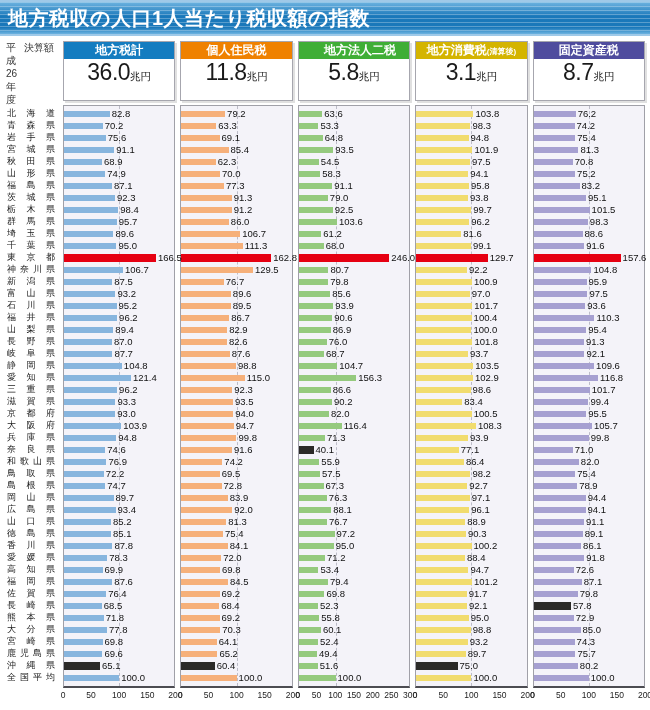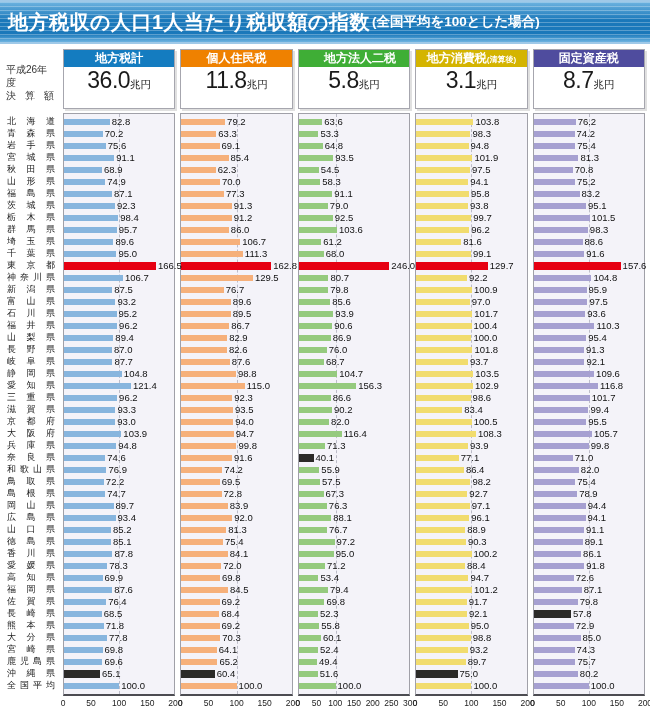--- a/index.html
+++ b/index.html
@@ -1,27 +1,27 @@
 <!DOCTYPE html>
 <html><head>
 <meta charset="utf-8">
 <style>
   * { margin:0; padding:0; box-sizing:border-box; }
   html,body { width:650px; background:#fff; font-family:"Liberation Sans","DejaVu Sans",sans-serif; }
   .banner {
-    height:44px; display:flex; align-items:center; padding-left:8px; gap:2px;
+    height:36px; display:flex; align-items:center; padding-left:8px; gap:2px;
     background-color:#1e81c3;
     background-image:repeating-linear-gradient(180deg, rgba(255,255,255,0.28) 0px, rgba(255,255,255,0.28) 1px, rgba(255,255,255,0) 1px, rgba(255,255,255,0) 4px),
       linear-gradient(180deg,#6db3e0 0%,#1a78ba 45%,#1a78ba 80%,#6db3e0 100%);
     border-top:2px solid #9fc9e8; border-bottom:2px solid #9fc9e8;
   }
   .banner .t1 { color:#fff; font-weight:bold; font-size:20px; letter-spacing:0.5px; }
   .banner .t2 { color:#fff; font-size:13.5px; font-weight:bold; }
   .grid { display:grid; grid-template-columns:56px repeat(5,1fr); column-gap:5px; padding:5px 5px 0 2px; }
-  .fiscal { height:64px; display:flex; flex-direction:column; justify-content:center; font-size:10px; color:#333; line-height:13px; padding:0 4px; }
+  .fiscal { height:64px; display:flex; flex-direction:row; justify-content:center; font-size:10px; color:#333; line-height:13px; padding:0 4px; }
   .fiscal .fl2 { display:flex; justify-content:space-between; }
   .hdr-box { height:60px; margin-bottom:4px; border:1px solid #a6a6ae; background:#fff; box-shadow:2px 2px 0 rgba(0,0,0,0.12); overflow:hidden; }
   .hdr-title { height:17px; line-height:17px; color:#fff; font-weight:bold; font-size:12px; text-align:center; white-space:nowrap; }
   .hdr-title .note { font-size:8px; }
   .hdr-amount { text-align:center; font-weight:normal; font-size:23px; line-height:26px; color:#1a1a1a; letter-spacing:-0.5px; }
   .hdr-amount .unit { font-size:10.5px; letter-spacing:0; }
   .hdr-ratio { text-align:center; font-weight:bold; font-size:9px; color:#1a1a1a;margin-top:38px; }
   .panel { position:relative; background:#f4f3f9; border:1px solid #a0a0a8; border-bottom:2px solid #4c4c52; padding:2px 0; }
   .refline { position:absolute; top:0; bottom:0; width:0; border-left:1px dashed #bcbcc8; }
   .brow { height:12px; display:flex; align-items:center; position:relative; }
@@ -31,21 +31,20 @@
   .axis { position:relative; height:13px; font-size:8.5px; color:#222; }
   .tick { position:absolute; top:2px; transform:translateX(-50%); }
   .plabel { height:12px; display:flex; align-items:center; justify-content:space-between; font-size:9px; color:#222; padding:0 3px 0 5px; }
   .lbl-spacer { height:66px; }
 </style>
 </head>
 <body>
 
 <div class="banner">
   <span class="t1">地方税収の人口1人当たり税収額の指数</span>
-    <span class="t2">(全国平均を100とした場合)</span>
 </div>
 
 <div class="grid" id="chart-grid">
   <div>
     <div class="fiscal lbl-spacer">
       <div>平成26年度</div>
       <div class="fl2" id="fiscal-line2">
           <span>決</span>
           <span>算</span>
           <span>額</span>

